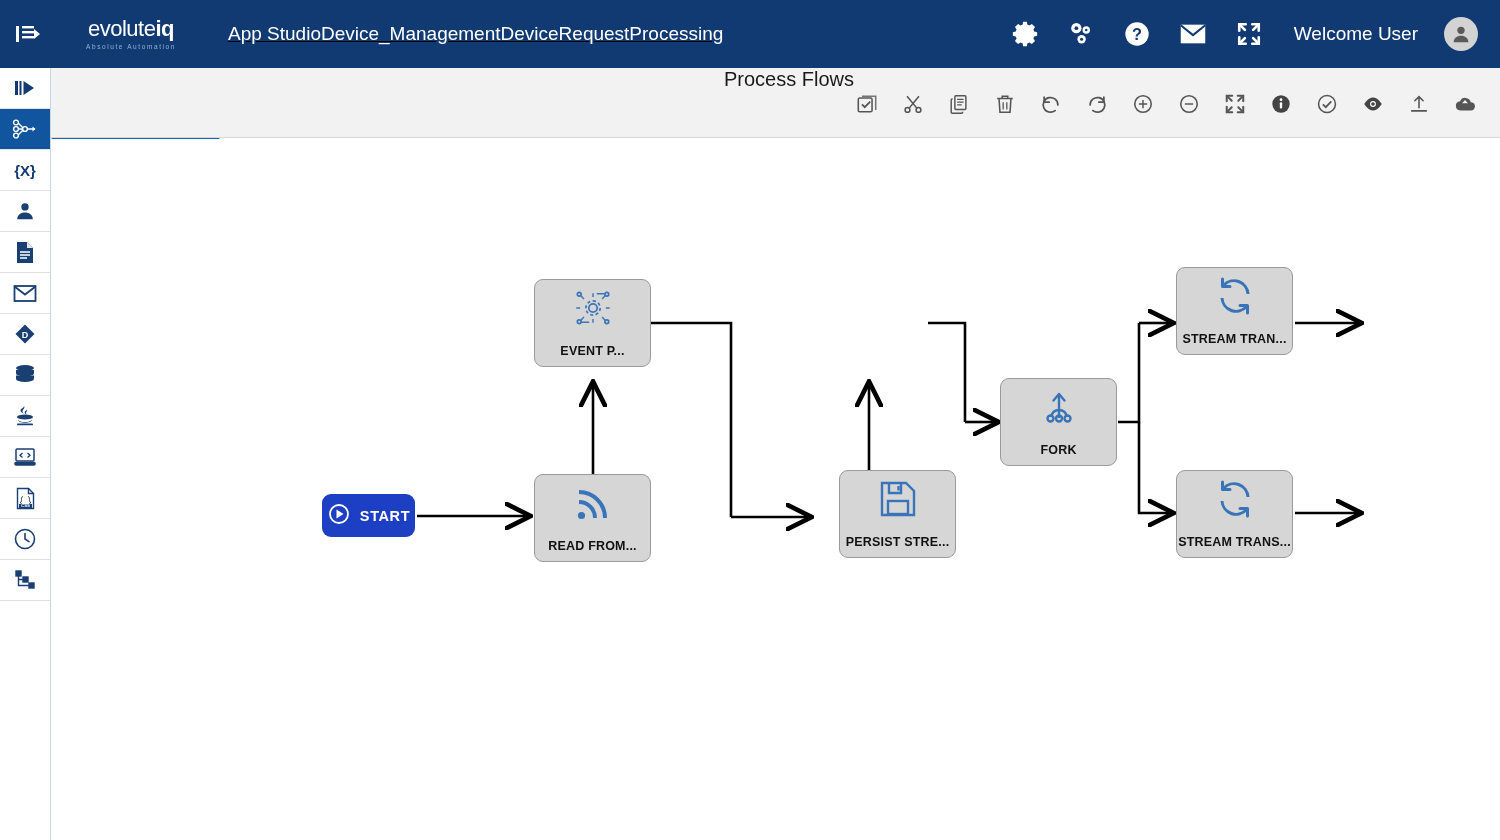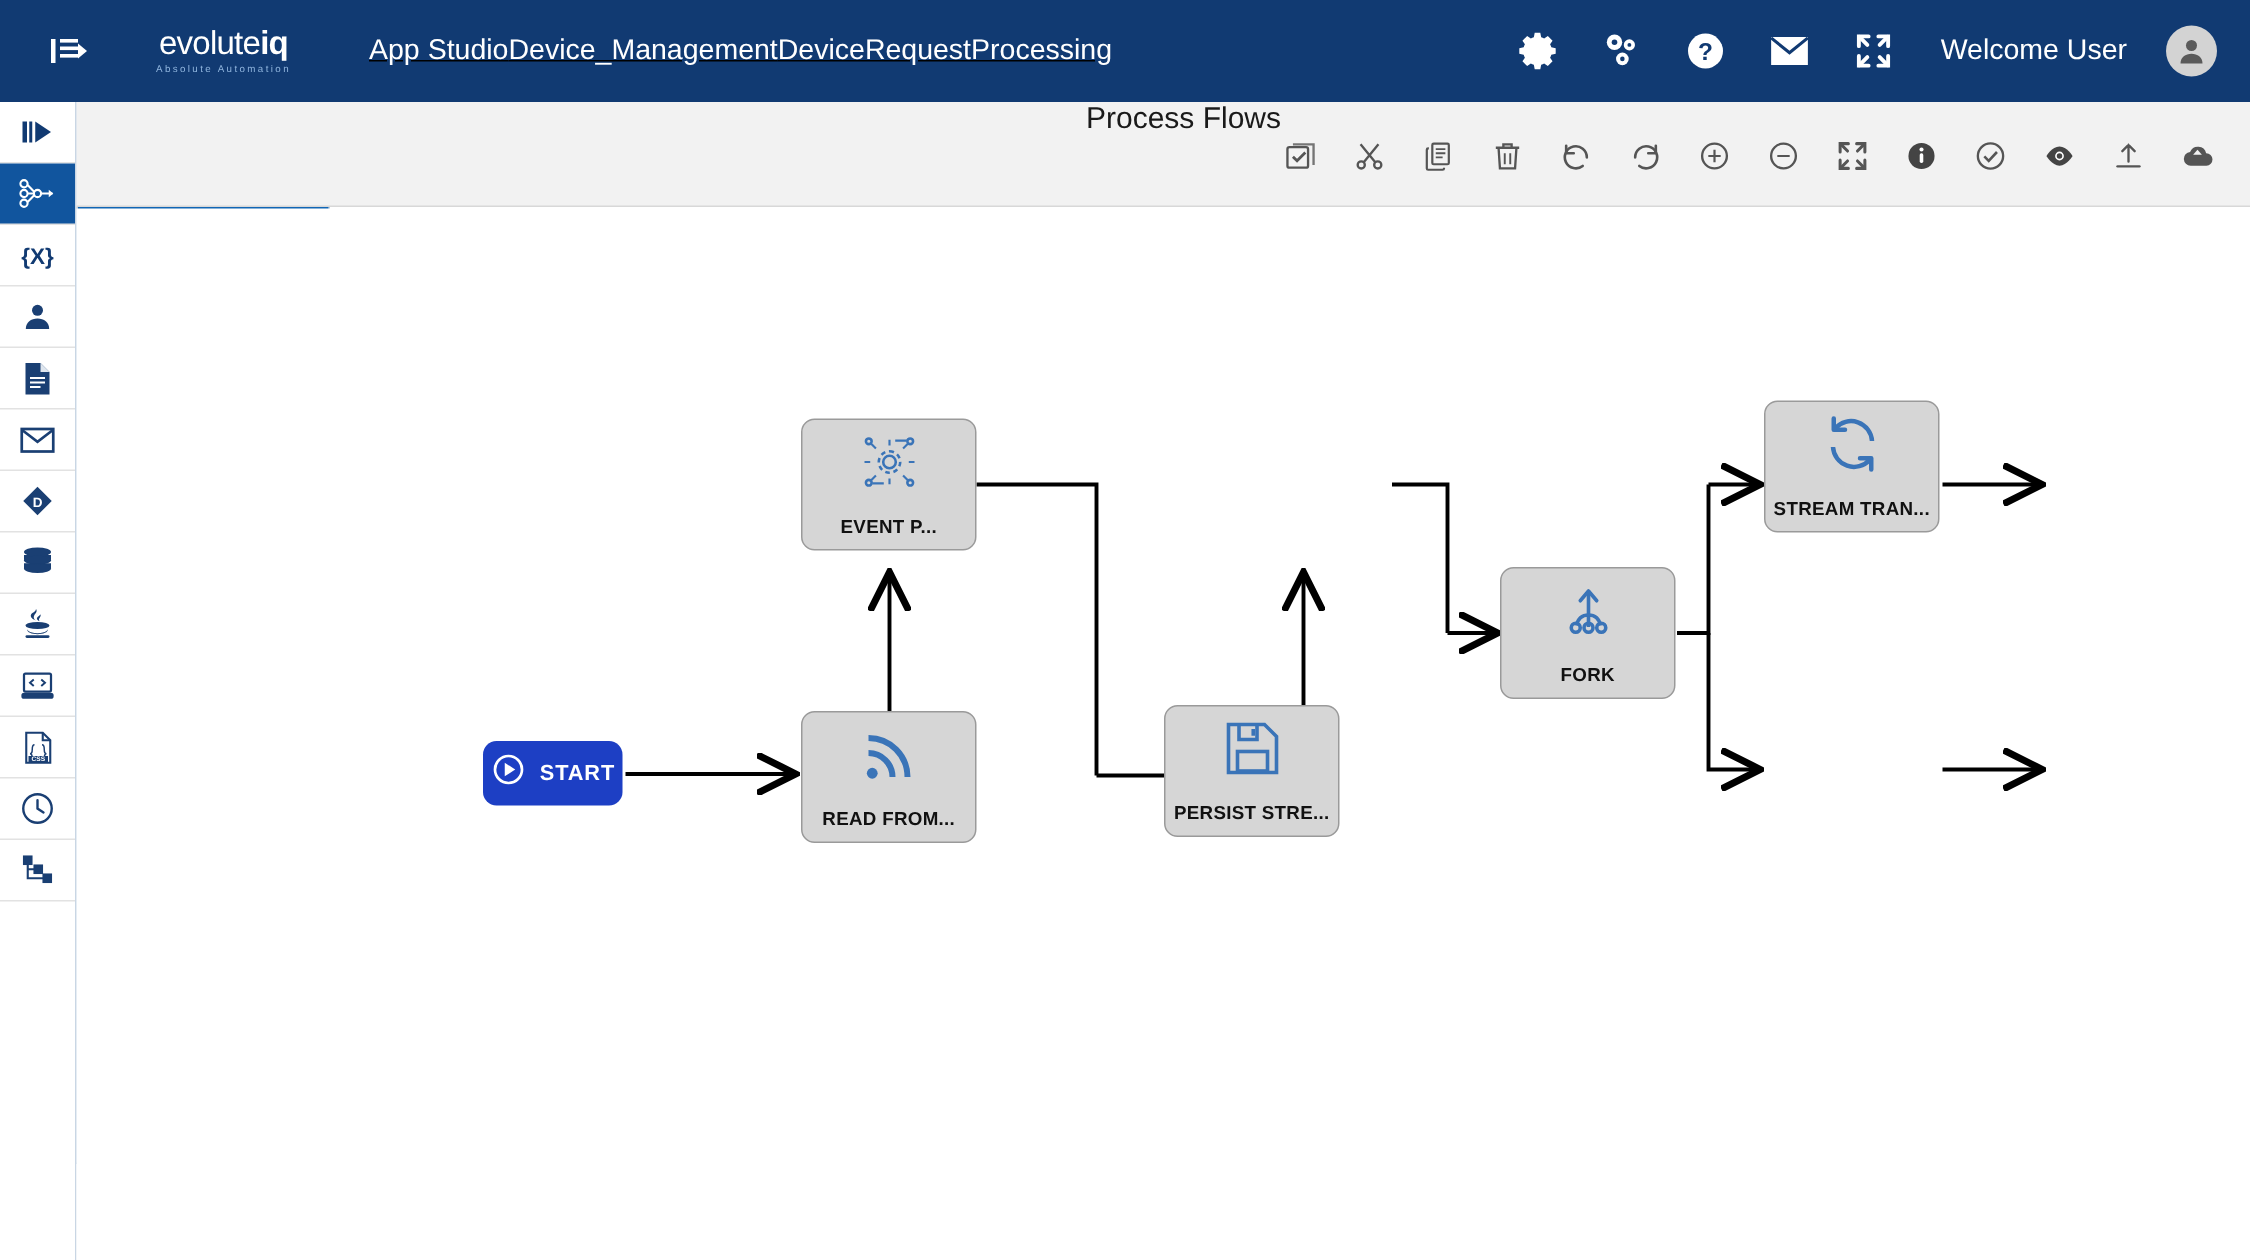--- a/index.html
+++ b/index.html
@@ -6,21 +6,21 @@
   html, body {
     width: 1500px; height: 840px;
     font-family: "Liberation Sans", sans-serif;
     background: #ffffff; overflow: hidden;
   }
   #app { position: relative; width: 1500px; height: 840px; }
 
   
   .topbar {
     position: absolute; left: 0; top: 0; width: 1500px; height: 68px;
-    background: #113a72; display: flex; align-items: center; padding-left: 18px;
+    background: #113a72; display: flex; align-items: center;
   }
   .hamburger { width: 56px; display: flex; align-items: center; justify-content: center; cursor: pointer; }
   .logo-wrap { width: 150px; display: flex; flex-direction: column; align-items: center; justify-content: center; }
   .logo-main { color: #ffffff; font-size: 22px; letter-spacing: -0.5px; line-height: 1; white-space: nowrap; }
   .logo-main b { font-weight: bold; }
   .logo-tag { color: #8fb4dd; font-size: 6.5px; letter-spacing: 1.6px; margin-top: 3px; white-space: nowrap; }
   .navlinks { display: flex; align-items: center; margin-left: 22px; text-decoration: underline; }
   .navlink { color: #ffffff; font-size: 19px; white-space: nowrap; cursor: pointer; }
   .top-right { margin-left: auto; display: flex; align-items: center; gap: 26px; padding-right: 22px; }
   .ticon { width: 30px; height: 30px; display: flex; align-items: center; justify-content: center; cursor: pointer; }
@@ -605,21 +605,21 @@
         <svg width="40" height="40" viewBox="0 0 40 40" fill="none" stroke="#3a74b8" stroke-width="4">
           <path d="M6 9A26 26 0 0132 35"></path>
             <path d="M6 19A16 16 0 0122 35"></path>
           <circle cx="8.5" cy="32.5" r="3.6" fill="#3a74b8" stroke="none"></circle>
         </svg>
       </div>
       <div class="node-label">READ FROM...</div>
     </div>
 
 
-    <div class="node" style="left:725px; top:331px; width:117px; height:88px;">
+    <div class="node" style="left:788px; top:331px; width:117px; height:88px;">
       <div class="node-icn">
         <svg width="38" height="38" viewBox="0 0 38 38" fill="none" stroke="#3a74b8" stroke-width="2.4">
           <path d="M3 3h24l8 8v24H3z"></path>
             <path d="M10 4v9h12V4"></path>
             <path d="M19.5 6v4.5"></path>
           <rect x="9" y="21" width="20" height="13"></rect>
         </svg>
       </div>
       <div class="node-label">PERSIST STRE...</div>
     </div>
@@ -642,15 +642,25 @@
       <div class="node-icn">
         <svg width="40" height="38" viewBox="0 0 40 38" fill="none" stroke="#3a74b8" stroke-width="3">
           <path d="M33 17A14 14 0 008.5 8.5"></path>
             <path d="M7 21A14 14 0 0031.5 29.5"></path>
           <path d="M7.5 2v7.5H15M32.5 36v-7.5H25" stroke-linecap="round" stroke-linejoin="round"></path>
         </svg>
       </div>
       <div class="node-label">STREAM TRAN...</div>
     </div>
 
+    <div class="node" style="left:1125px; top:331px; width:117px; height:88px;">
+      <div class="node-icn">
+        <svg width="40" height="38" viewBox="0 0 40 38" fill="none" stroke="#3a74b8" stroke-width="3">
+          <path d="M33 17A14 14 0 008.5 8.5"></path>
+            <path d="M7 21A14 14 0 0031.5 29.5"></path>
+          <path d="M7.5 2v7.5H15M32.5 36v-7.5H25" stroke-linecap="round" stroke-linejoin="round"></path>
+        </svg>
+      </div>
+      <div class="node-label">STREAM TRANS...</div>
+    </div>
 
   </div>
 </div>
 
 </body></html>

